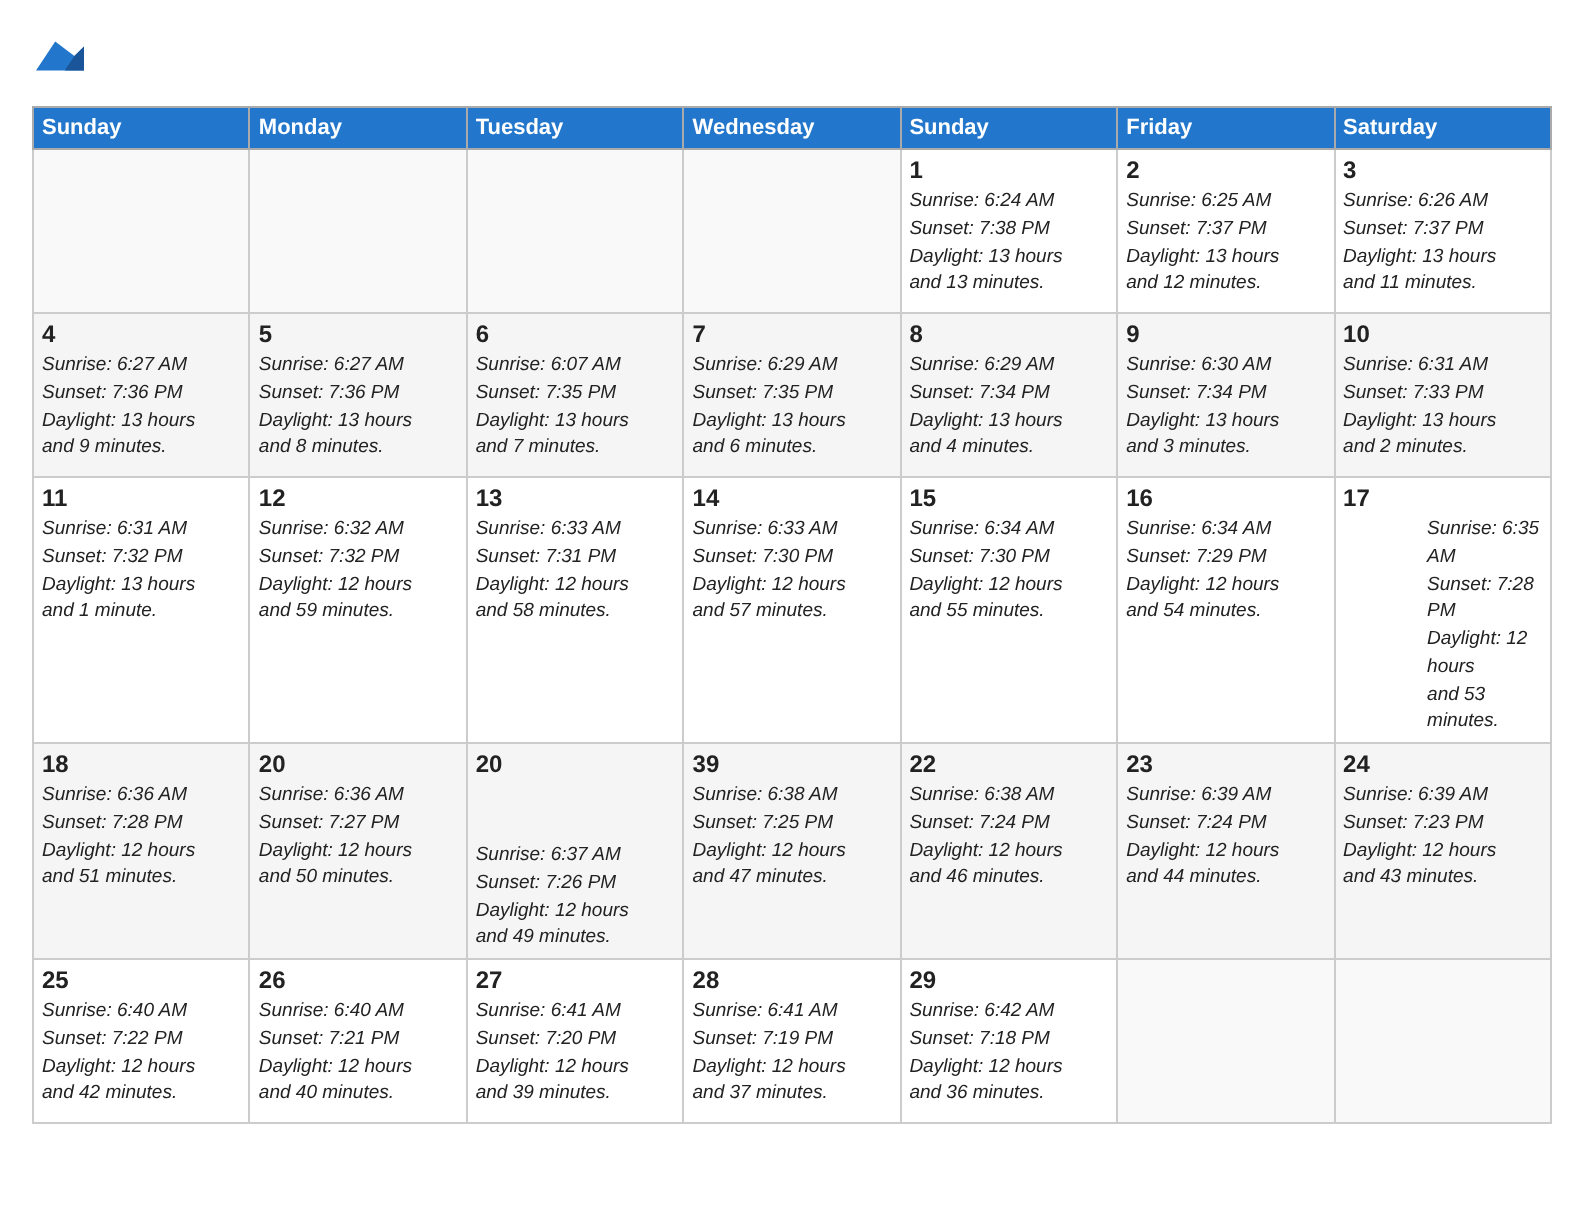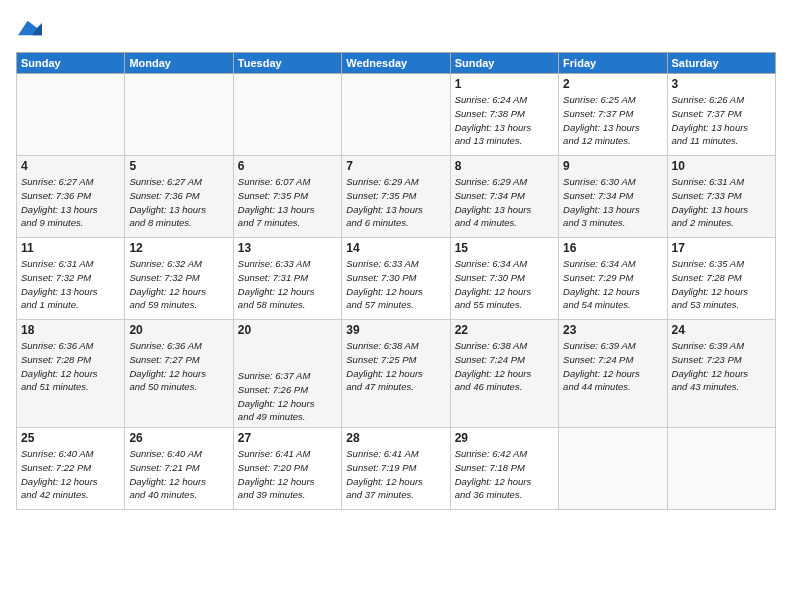--- a/index.html
+++ b/index.html
@@ -235,21 +235,21 @@
           </td>
           <td>
             <span class="day-num">16</span>
             <div class="cell-info" style="white-space: pre-line;">Sunrise: 6:34 AM
 Sunset: 7:29 PM
 Daylight: 12 hours
 and 54 minutes.</div>
           </td>
           <td>
             <span class="day-num">17</span>
-            <div class="cell-info" style="white-space: pre-line;">Sunrise: 6:35 AM
+            <div class="cell-info" style="white-space: pre-line; margin-left: 42px;">Sunrise: 6:35 AM
 Sunset: 7:28 PM
 Daylight: 12 hours
 and 53 minutes.</div>
           </td>
         </tr>
         <tr>
           <td>
             <span class="day-num">18</span>
             <div class="cell-info" style="white-space: pre-line;">Sunrise: 6:36 AM
 Sunset: 7:28 PM

